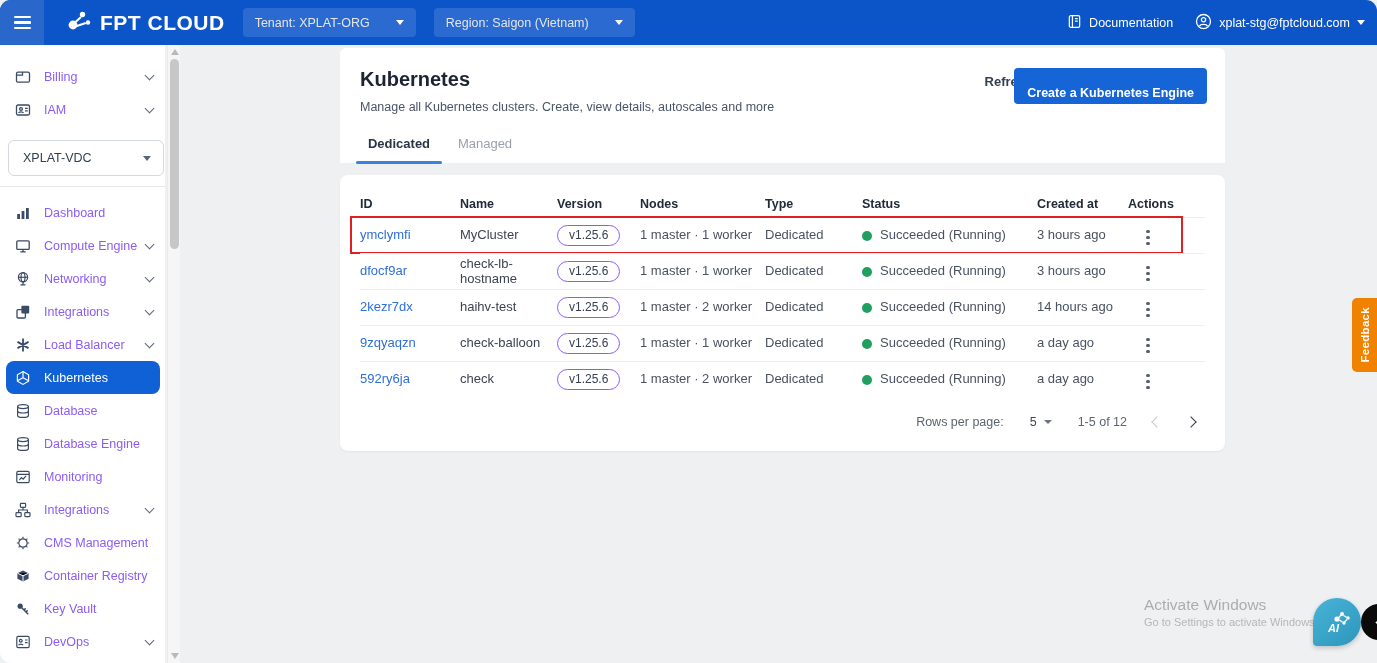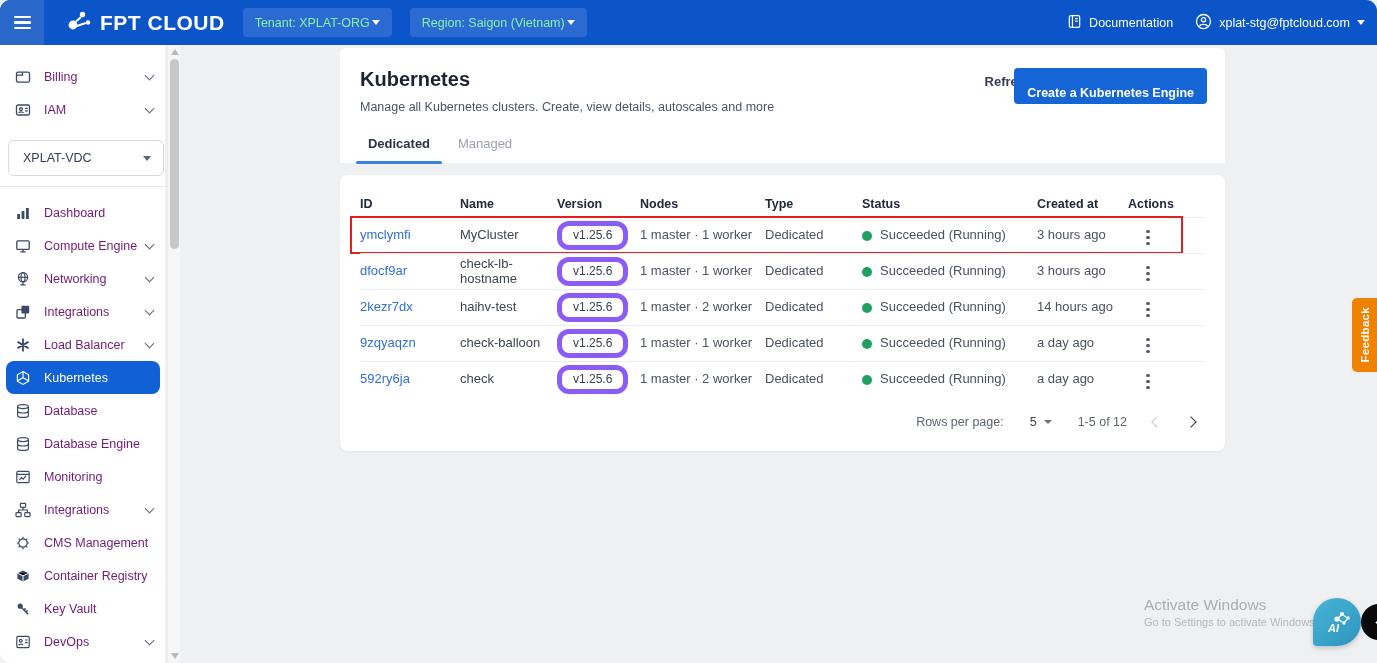--- a/index.html
+++ b/index.html
@@ -7,31 +7,31 @@
   body { font-family:"Liberation Sans", sans-serif; background:#eef0f2; position:relative; }
   .stage { position:absolute; inset:0; width:1377px; height:663px; overflow:hidden;border-radius:11px; }
 
   
   .navbar { position:absolute; left:0; top:0; width:1377px; height:45px; background:#0c55c9; display:flex; align-items:center; z-index:30; }
   .burger { width:44px; height:45px; background:#2a67ca; display:flex; align-items:center; justify-content:center; cursor:pointer; }
   .burger .bars { display:flex; flex-direction:column; gap:3px; }
   .burger .bars i { display:block; width:17px; height:2.5px; background:#fff; border-radius:1px; }
   .brand { display:flex; align-items:center; gap:8px; margin-left:22px; color:#fff; }
   .brand-text { font-size:21px; font-weight:bold; letter-spacing:.5px; color:#fff; }
-  .nav-chip { margin-left:18px; height:29px; background:#2b6ad0; border-radius:4px; color:#86efac; font-size:12.5px; display:flex; align-items:center; gap:2px; padding:0 12px; cursor:pointer; }
+  .nav-chip { margin-left:18px; height:29px; background:#2b6ad0; border-radius:4px; color:#e5e5e5; font-size:12.5px; display:flex; align-items:center; gap:26px; padding:0 12px; cursor:pointer; }
   .caret { width:0; height:0; border-left:4.5px solid transparent; border-right:4.5px solid transparent; border-top:5px solid #fff; display:inline-block; }
   .nav-right { margin-left:auto; display:flex; align-items:center; gap:22px; padding-right:12px; color:#fff; font-size:12.5px; }
   .nav-link { display:flex; align-items:center; gap:7px; cursor:pointer; }
   .nav-user { display:flex; align-items:center; gap:7px; cursor:pointer; }
 
   
   .sidebar { position:absolute; left:0; top:45px; width:165px; height:618px; background:#fff; z-index:20; }
   .side-nav-top { position:absolute; left:0; top:15px; width:165px; }
   .side-nav-main { position:absolute; left:0; top:151px; width:165px; }
-  .side-item { height:33px; display:flex; align-items:center; padding:0 12px 0 14px; color:#701a75; font-size:12.5px; cursor:pointer; position:relative; }
+  .side-item { height:33px; display:flex; align-items:center; padding:0 12px 0 14px; color:#8b5cf6; font-size:12.5px; cursor:pointer; position:relative; }
   .side-icon { width:17px; height:17px; display:inline-flex; align-items:center; justify-content:center; color:#3b4a66; flex:0 0 17px; }
   .side-icon svg { width:16px; height:16px; }
   .side-label { margin-left:13px; white-space:nowrap; }
   .chev { margin-left:auto; width:7px; height:7px; border-right:1.6px solid #5b6579; border-bottom:1.6px solid #5b6579; transform:rotate(45deg); margin-top:-3px; }
   .side-item.active { background:#1161d6; border-radius:8px; margin:0 5px 0 6px; padding-left:8px; color:#fff; }
   .side-item.active .side-icon { color:#fff; }
   .vdc-select { position:absolute; left:8px; top:95px; width:156px; height:36px; border:1px solid #d4d9e0; border-radius:6px; background:#fff; display:flex; align-items:center; padding:0 12px 0 14px; font-size:12.5px; color:#33404f; cursor:pointer; }
   .vdc-select .caret2 { margin-left:auto; width:0; height:0; border-left:4.5px solid transparent; border-right:4.5px solid transparent; border-top:5px solid #5b6579; }
   .side-divider { position:absolute; left:0; top:141px; width:165px; height:1px; background:#e6e8ec; }
   
@@ -55,21 +55,21 @@
   
   .table-card { position:absolute; left:340px; top:175px; width:885px; height:276px; background:#fff; border-radius:8px; box-shadow:0 1px 2px rgba(16,24,40,.05); }
   .tgrid { display:grid; grid-template-columns:100px 97px 83px 125px 97px 175px 91px 1fr; align-items:center; }
   .thead { margin:16px 0 0 20px; width:845px; height:26px; }
   .th { font-size:12.5px; font-weight:bold; color:#222b3a; }
   .rows { position:relative; margin-left:20px; width:845px; }
   .tr { width:845px; height:36px; border-top:1px solid #eceef1; position:relative; }
   .td { font-size:13px; color:#4a5260; line-height:1.15; padding-right:8px; }
   .td.name { color:#3c4452; }
   .id-link { color:#2f6fd8; text-decoration:none; cursor:pointer; }
-  .pill { display:inline-block; border:5px solid #8b5cf6; border-radius:12px; padding:2.5px 11px; font-size:12px; color:#374151; background:#fff; }
+  .pill { display:inline-block; border:1px solid #8b5cf6; border-radius:12px; padding:2.5px 11px; font-size:12px; color:#374151; background:#fff; }
   .status-cell { display:flex; align-items:center; gap:8px; }
   .dot { width:10px; height:10px; border-radius:50%; background:#1fa05e; flex:0 0 10px; }
   .actions-cell { padding-left:14px; }
   .kebab { display:inline-flex; flex-direction:column; gap:2.5px; cursor:pointer; padding:4px; }
   .kebab i { width:3.5px; height:3.5px; border-radius:50%; background:#555e6b; }
   .tr.highlighted::after { content:""; position:absolute; left:-10px; right:22px; top:-2px; bottom:-1px; border:2.5px solid #e02020; pointer-events:none; }
   .pagination { position:absolute; right:30px; bottom:14px; height:30px; display:flex; align-items:center; gap:26px; font-size:12.5px; color:#5b6471; }
   .rpp-value { display:flex; align-items:center; gap:7px; cursor:pointer; color:#3c4452; }
   .rpp-value .caret2 { width:0; height:0; border-left:4px solid transparent; border-right:4px solid transparent; border-top:4.5px solid #6b7280; }
   .pg-chev { width:8px; height:8px; border-right:1.8px solid #333a45; border-bottom:1.8px solid #333a45; cursor:pointer; }

